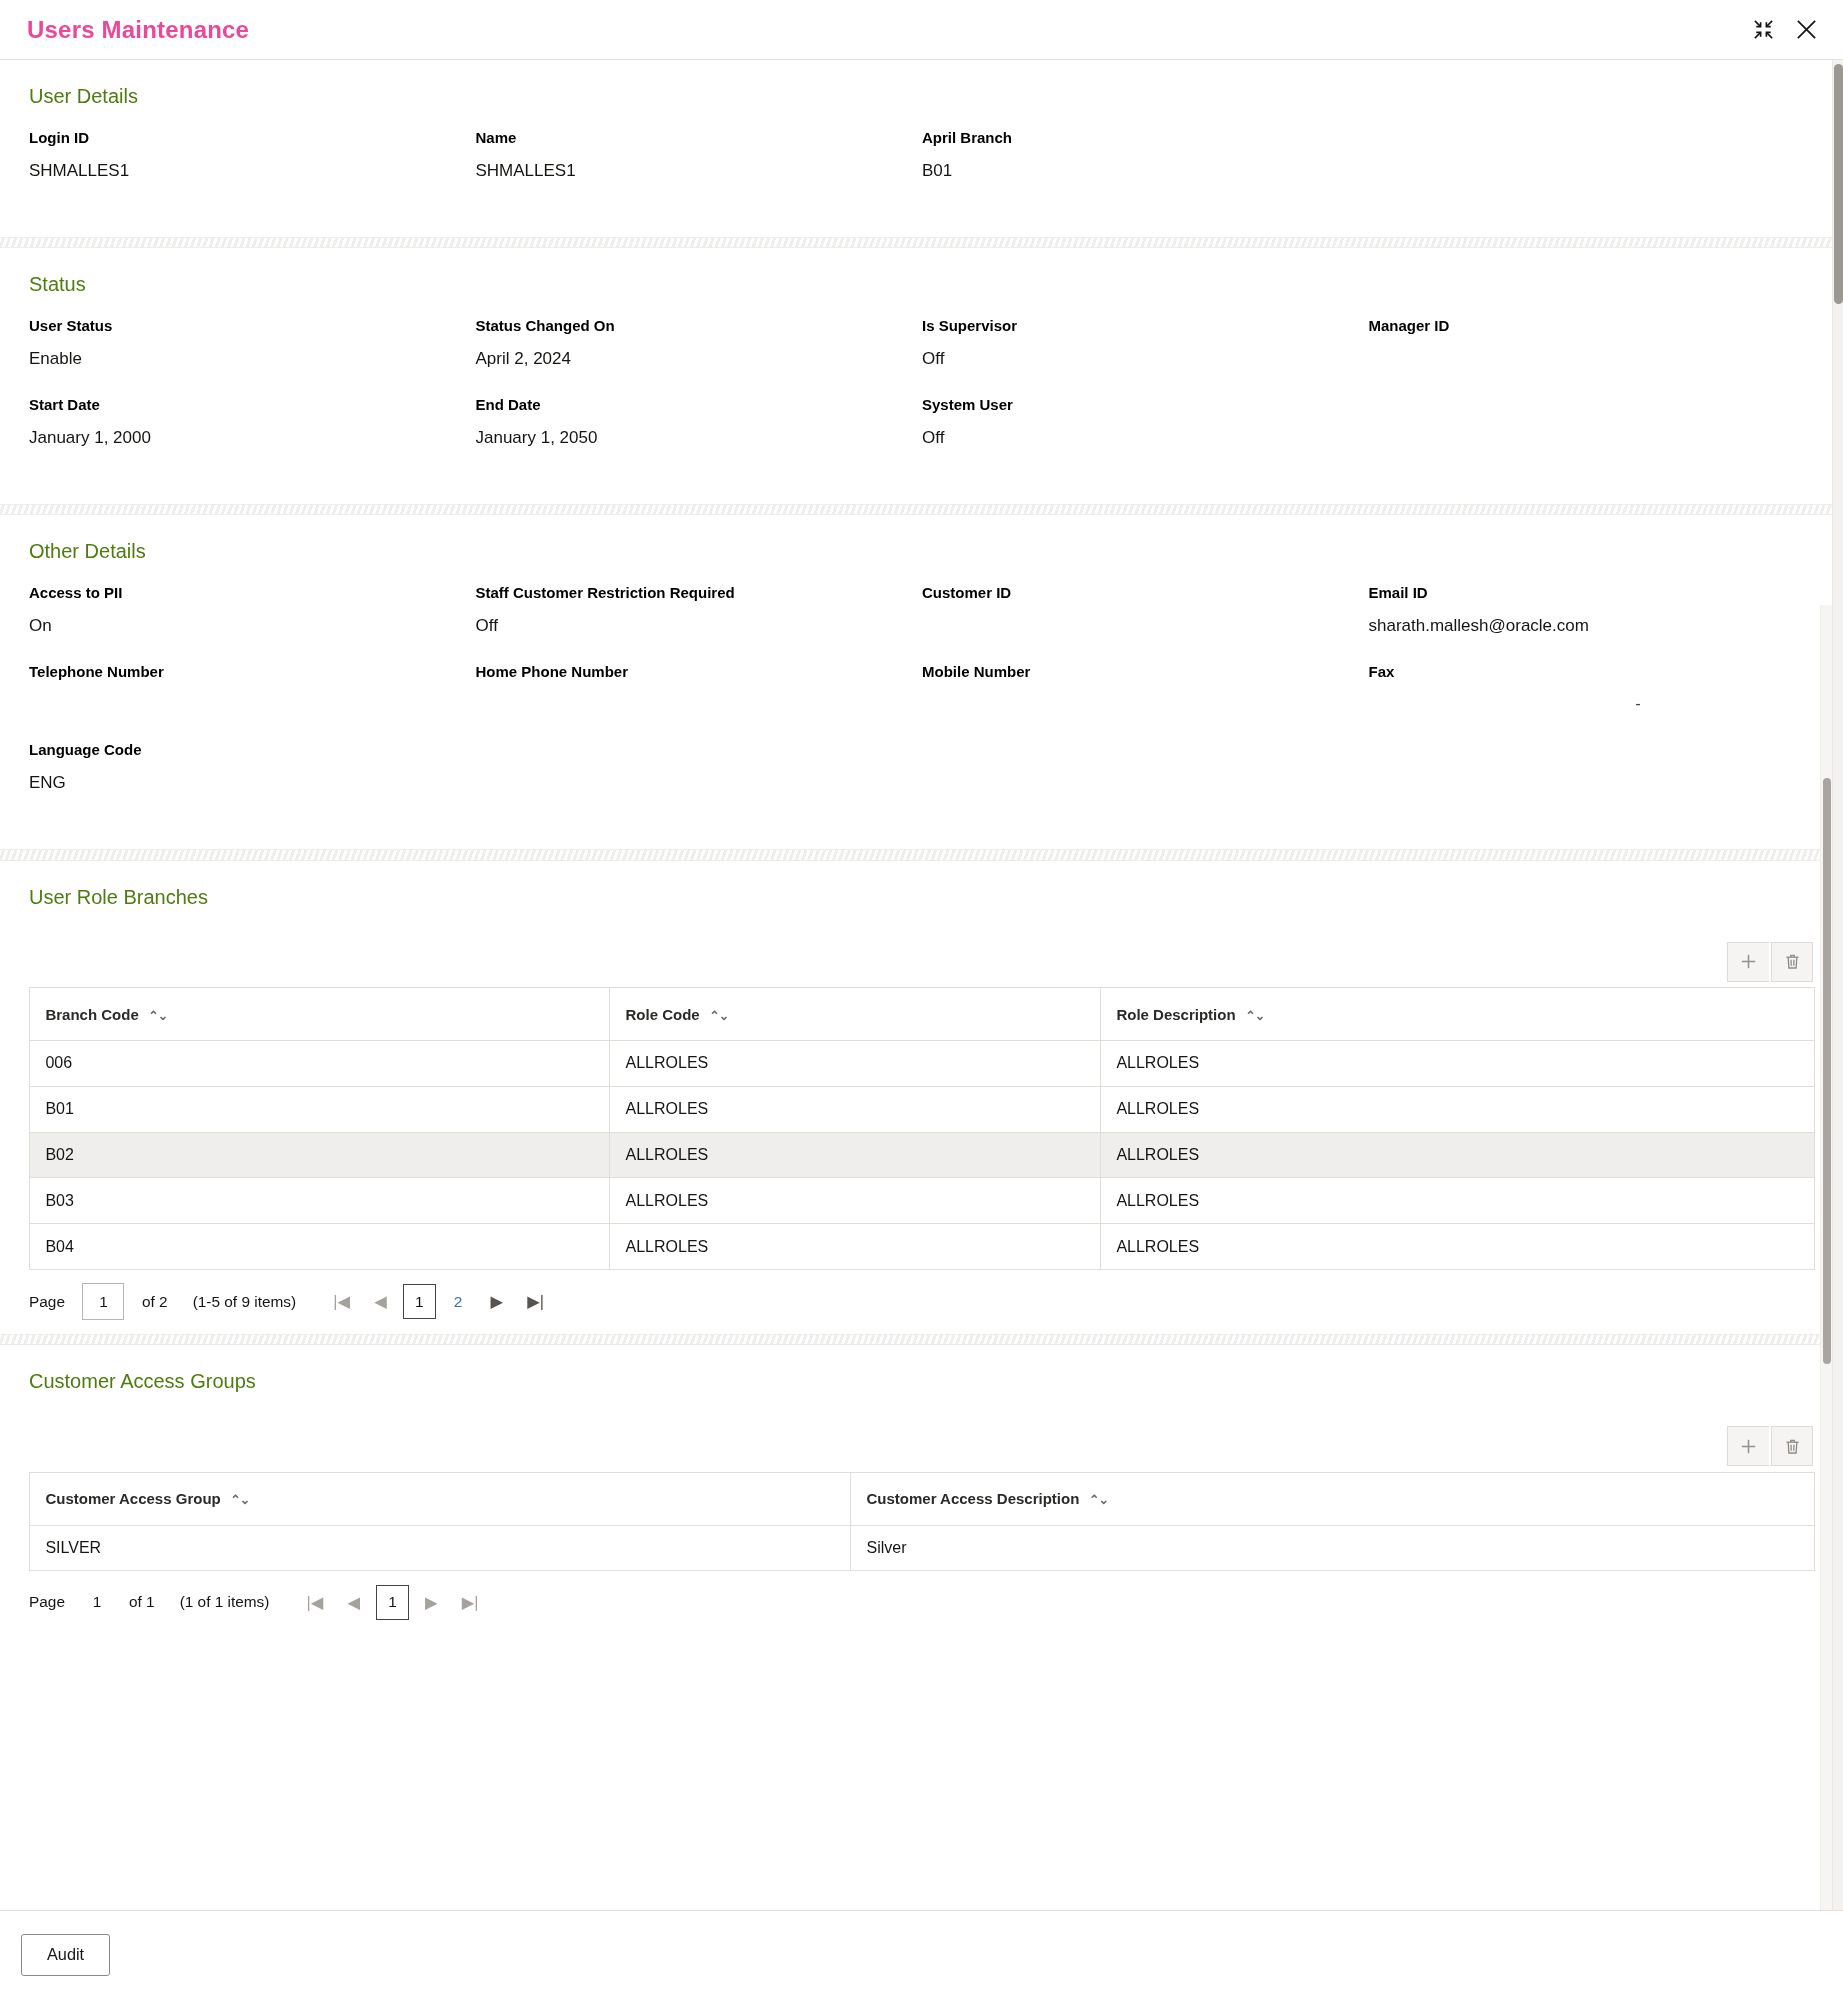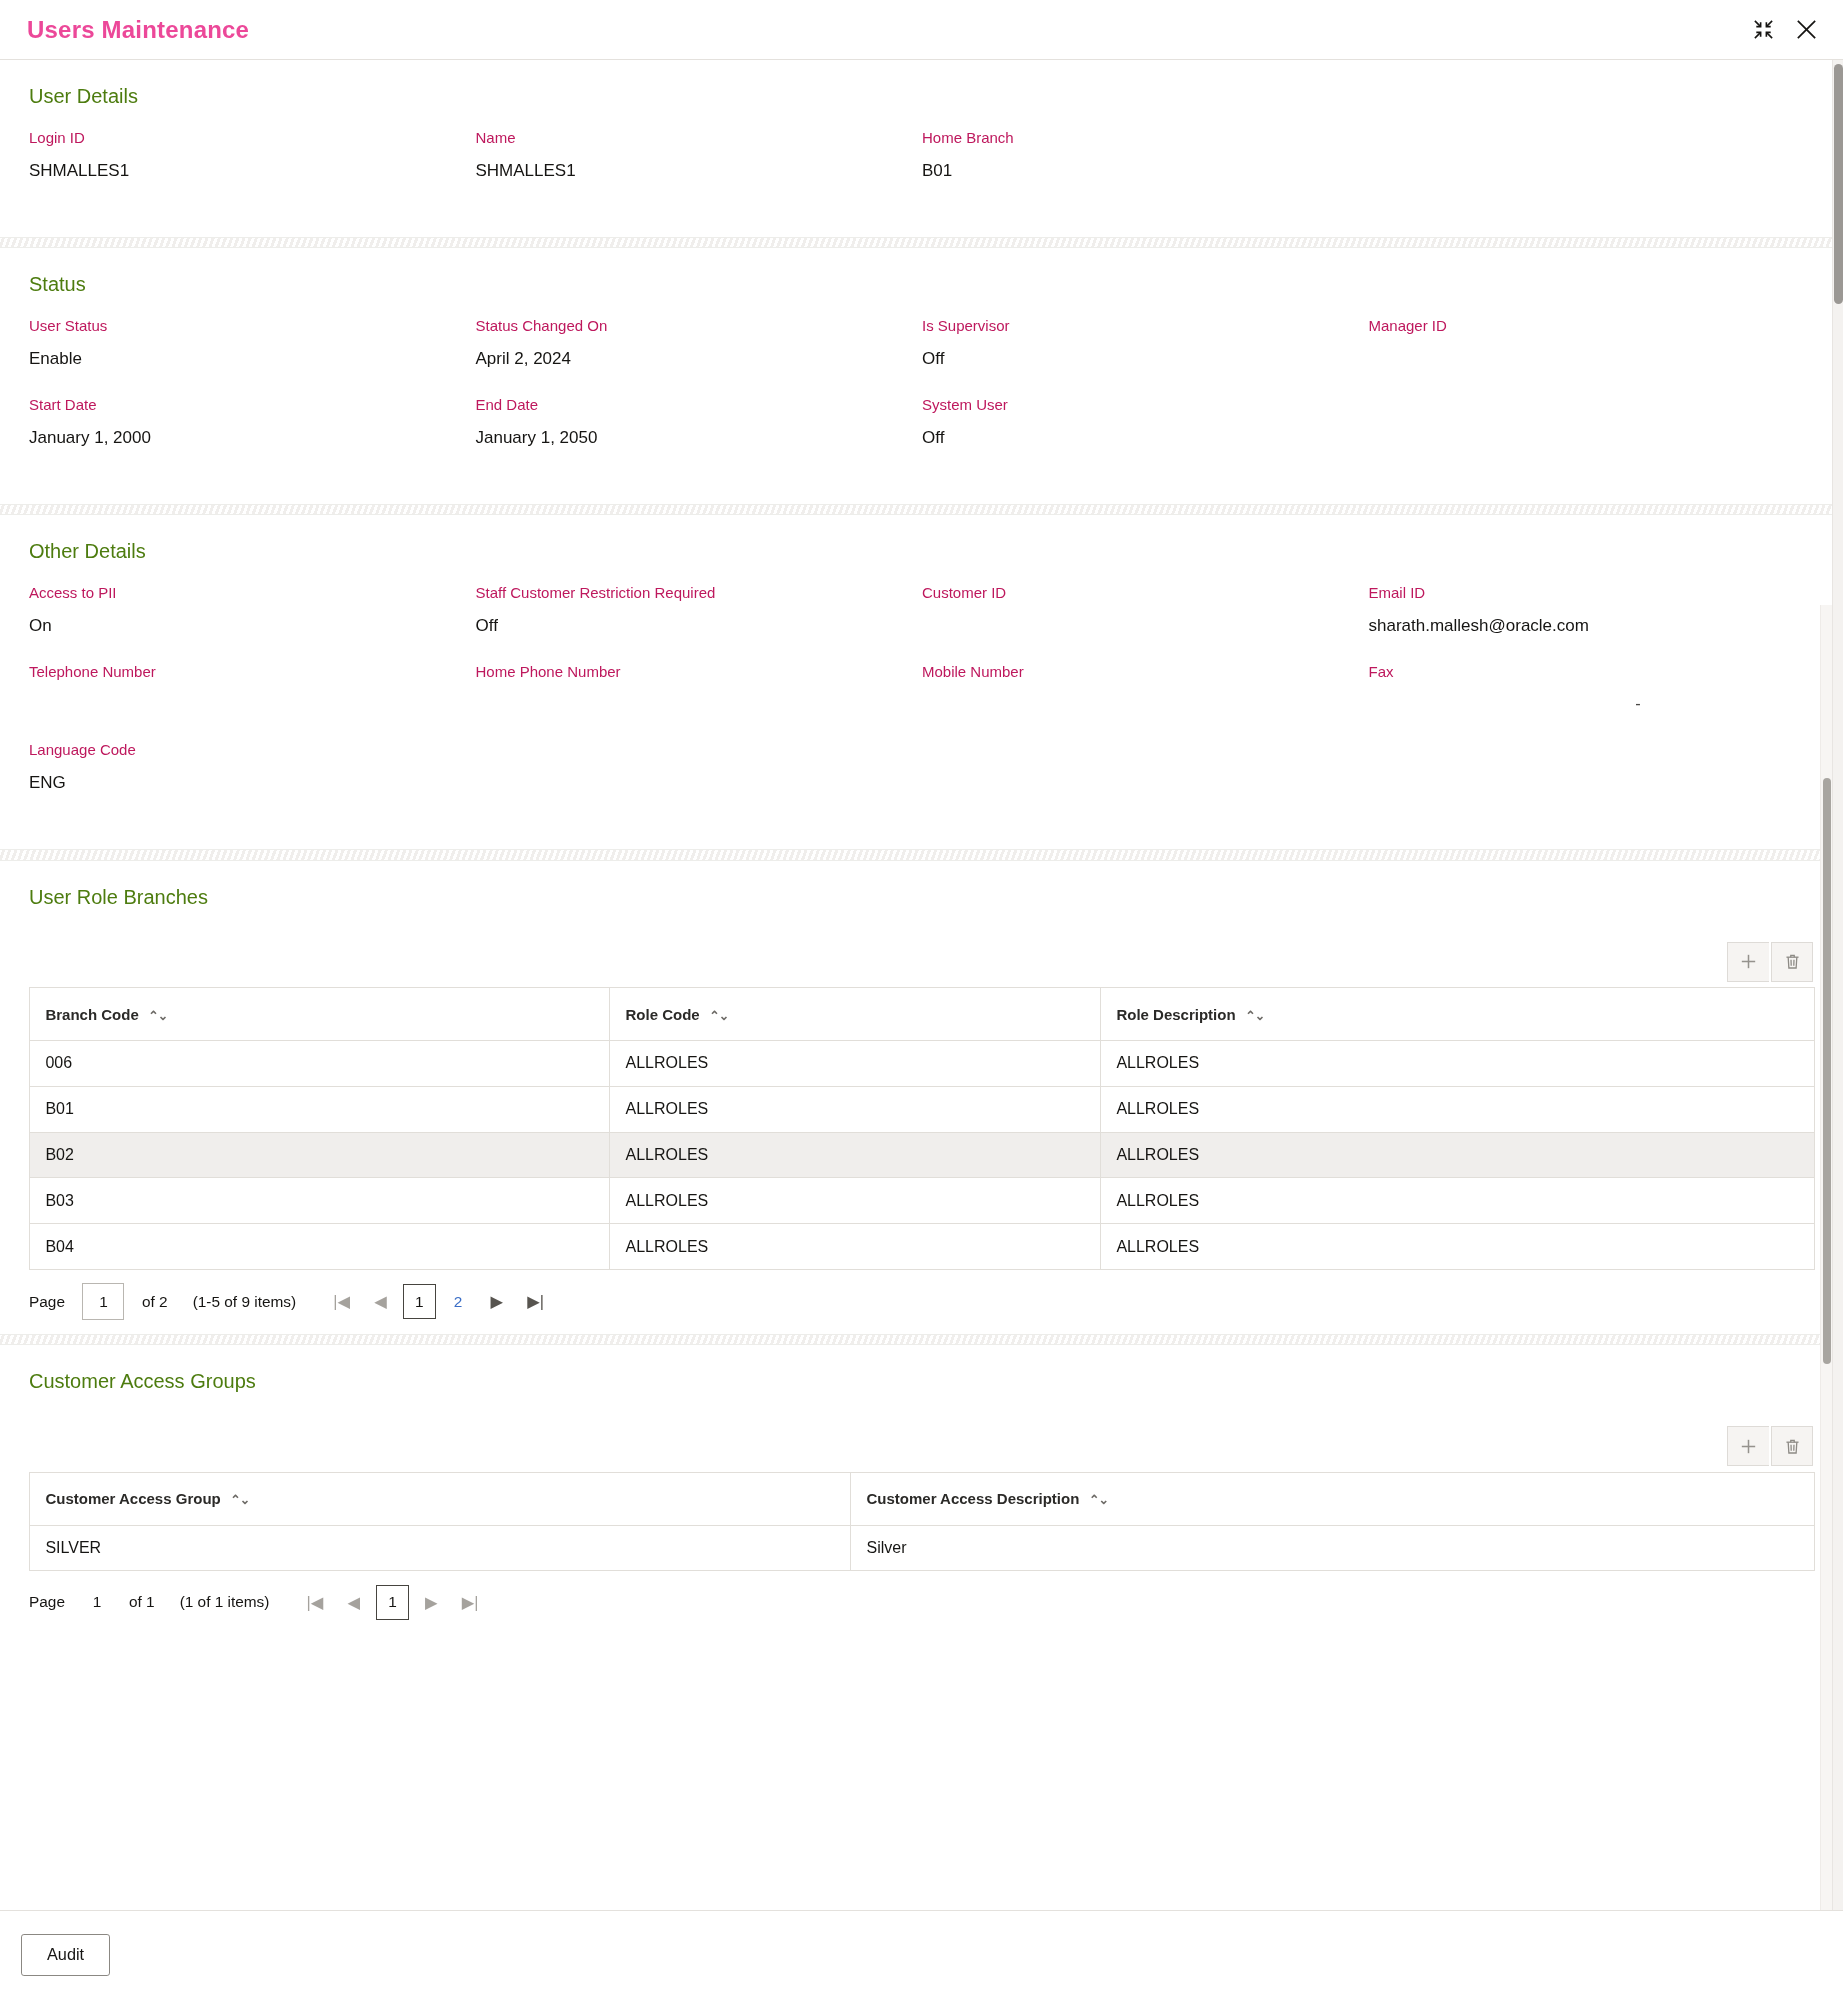--- a/index.html
+++ b/index.html
@@ -86,21 +86,21 @@
   
   .fgrid {
     display: grid;
     grid-template-columns: repeat(4, 1fr);
     column-gap: 0px;
     row-gap: 0px;
   }
   .fgrid.cols4 > .field { width: 100%; }
   .field { padding: 0 13.4px 27px 0; min-height: 71px; }
   .flabel {
-    font-size: 15px; color: #be185d; font-weight: 400;
+    font-size: 15px; color: #000000; font-weight: 700;
     margin-bottom: 13.4px; line-height: 17.3px;
   }
   .fvalue {
     font-size: 17px; color: #161513; line-height: 21px; min-height: 21px;
   }
 
   
   .tbl-actions {
     display: flex; justify-content: flex-end; align-items: center;
     gap: 1.9px; margin-bottom: 5.8px; padding-right: 1.9px;
@@ -217,21 +217,21 @@
           <div class="fgrid cols4">
             <div class="field">
               <div class="flabel">Login ID</div>
               <div class="fvalue">SHMALLES1</div>
             </div>
             <div class="field">
               <div class="flabel">Name</div>
               <div class="fvalue">SHMALLES1</div>
             </div>
             <div class="field">
-              <div class="flabel">Home Branch</div>
+              <div class="flabel">April Branch</div>
               <div class="fvalue">B01</div>
             </div>
             <div class="field"></div>
           </div>
         </div>
       </div>
 
       <div class="sep"></div>
 
       <div class="section">

